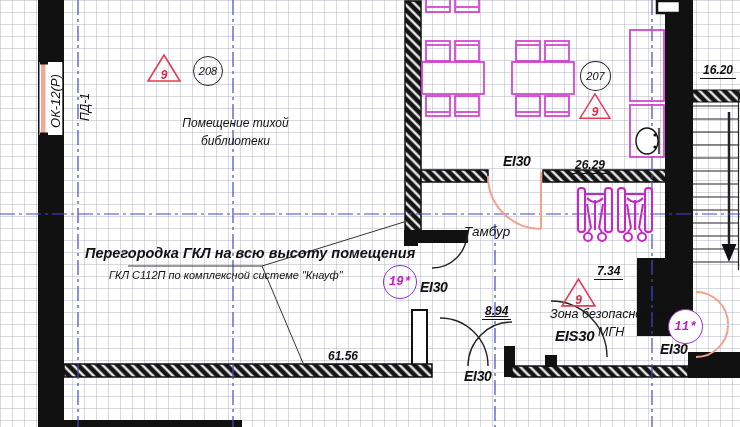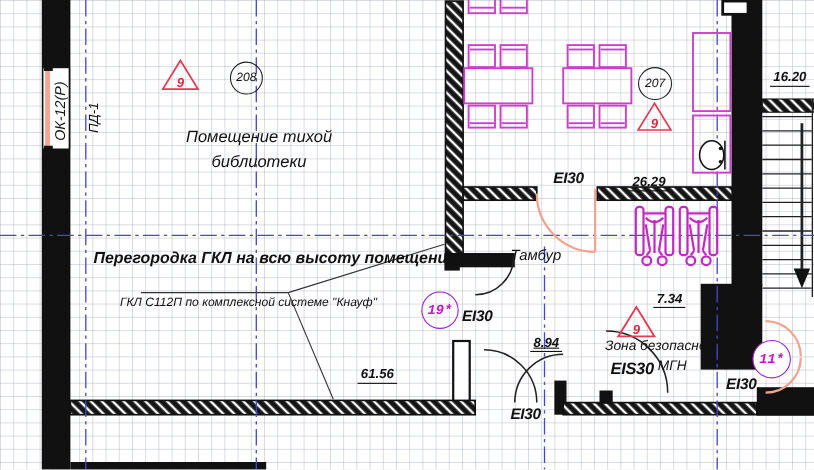--- a/index.html
+++ b/index.html
@@ -21,21 +21,21 @@
   .dim{font-weight:bold;font-size:12px;border-bottom:1.3px solid #111;padding:0 3px 1px 3px;}
   .fire{font-weight:bold;font-size:14px;letter-spacing:-0.3px;}
   .tri{position:absolute;}
   .tri svg{display:block;}
   .tri-num{position:absolute;left:0;bottom:1px;width:100%;text-align:center;
            color:#d92c44;font-style:italic;font-size:12px;font-weight:bold;}
   .circ{position:absolute;border-radius:50%;display:flex;align-items:center;justify-content:center;
         font-style:italic;background:rgba(255,255,255,.0);}
   .circ.black{border:1.6px solid #222;color:#111;font-size:11px;}
   .circ.purple{border:1.8px solid #9a27d2;color:#c813c8;font-weight:bold;font-size:12.5px;font-family:Liberation Mono, monospace;}
-  .title-block{position:absolute;text-align:center;font-style:italic;font-size:15px;line-height:1.5;}
+  .title-block{position:absolute;text-align:center;font-style:italic;font-size:12px;line-height:1.5;}
   .title-block span{display:block;}
 </style>
 </head>
 <body>
 
 <div class="canvas">
 
   <svg class="layer" width="740" height="427" viewBox="0 0 740 427">
     <defs>
       <pattern id="hatch" width="7" height="7" patternUnits="userSpaceOnUse" patternTransform="rotate(45)">
@@ -204,65 +204,65 @@
   </svg>
 
   <div class="vlabel" style="left:55px;top:101px;font-size:13px;">ОК-12(Р)</div>
   <div class="vlabel" style="left:85px;top:107px;font-size:12px;">ПД-1</div>
 
   <div class="title-block" style="left:148px;top:114px;width:175px;">
     <span>Помещение тихой</span>
     <span>библиотеки</span>
   </div>
 
-  <div class="txt bold" style="left:85px;top:228px;font-size:14.5px;">Перегородка ГКЛ на всю высоту помещения</div>
+  <div class="txt bold" style="left:85px;top:246px;font-size:14.5px;">Перегородка ГКЛ на всю высоту помещения</div>
   <div class="txt" style="left:109px;top:269px;font-size:11px;">ГКЛ С112П по комплексной системе "Кнауф"</div>
 
   <div class="txt" style="left:464px;top:225px;font-size:13.5px;">Тамбур</div>
 
   <div class="txt" style="left:550px;top:308px;font-size:12.5px;">Зона безопасности</div>
   <div class="txt" style="left:598px;top:326px;font-size:12.5px;">МГН</div>
 
   <div class="txt fire" style="left:503px;top:154px;">EI30</div>
   <div class="txt fire" style="left:420px;top:280px;">EI30</div>
   <div class="txt fire" style="left:464px;top:369px;">EI30</div>
   <div class="txt fire" style="left:660px;top:342px;">EI30</div>
   <div class="txt fire" style="left:555px;top:328px;font-size:15px;">EIS30</div>
 
   <div class="txt dim" style="left:572px;top:127px;margin-top:32px;">26.29</div>
   <div class="txt dim" style="left:700px;top:64px;">16.20</div>
   <div class="txt dim" style="left:594px;top:265px;">7.34</div>
   <div class="txt dim" style="left:482px;top:305px;text-decoration:underline;">8.94</div>
-  <div class="txt dim" style="left:325px;top:334px;">61.56</div>
+  <div class="txt dim" style="left:325px;top:350px;">61.56</div>
 
   <div class="tri" style="left:146px;top:53px;width:36px;height:30px;">
     <svg width="36" height="30" viewBox="0 0 36 30">
       <polygon points="18,2 34,28 2,28" fill="none" stroke="#e83a52" stroke-width="1.6"></polygon>
       </svg>
     <span class="tri-num">9</span>
   </div>
   <div class="tri" style="left:578px;top:92px;width:34px;height:28px;">
     <svg width="34" height="28" viewBox="0 0 36 30">
       <polygon points="18,2 34,28 2,28" fill="none" stroke="#e83a52" stroke-width="1.6"></polygon>
       </svg>
     <span class="tri-num">9</span>
   </div>
   <div class="tri" style="left:560px;top:277px;width:37px;height:31px;">
     <svg width="37" height="31" viewBox="0 0 36 30">
       <polygon points="18,2 34,28 2,28" fill="none" stroke="#e83a52" stroke-width="1.6"></polygon>
       </svg>
     <span class="tri-num">9</span>
   </div>
 
-  <div class="circ black" style="left:193px;top:56px;width:28px;height:28px;margin-left:16px;">
+  <div class="circ black" style="left:193px;top:56px;width:28px;height:28px;">
     <span>208</span>
   </div>
   <div class="circ black" style="left:580px;top:61px;width:29px;height:28px;">
     <span>207</span>
   </div>
   <div class="circ purple" style="left:383px;top:265px;width:32px;height:32px;">
     <span>19*</span>
   </div>
-  <div class="circ purple" style="left:684px;top:309px;width:33px;height:33px;background:#fff;">
+  <div class="circ purple" style="left:668px;top:309px;width:33px;height:33px;background:#fff;">
     <span>11*</span>
   </div>
 
 </div>
 
 </body></html>

